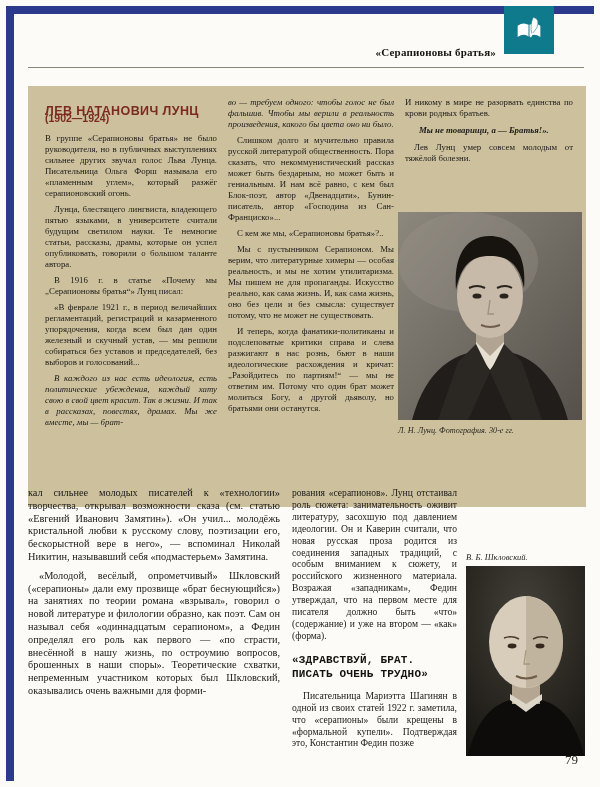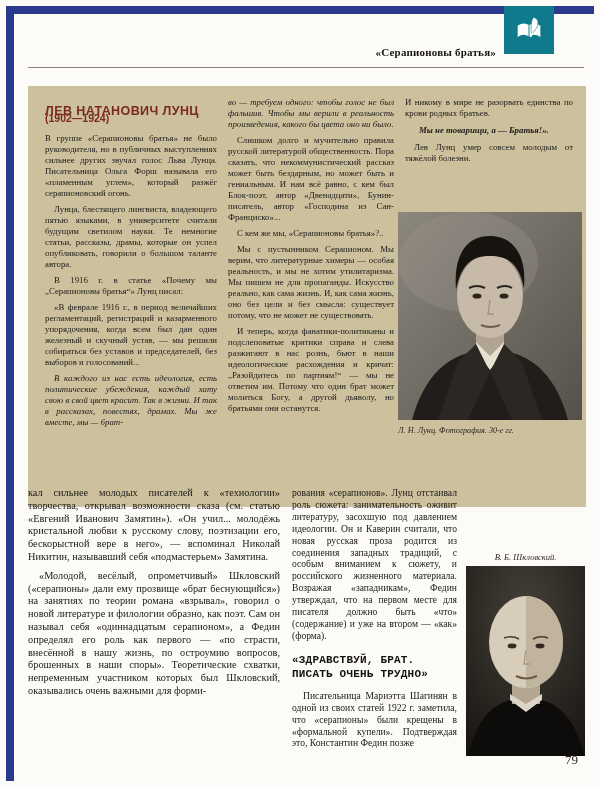--- a/index.html
+++ b/index.html
@@ -61,21 +61,21 @@
   .lc2 { left: 292px; top: 487px; width: 165px; font-size: 9.6px;  line-height: 11.9px; }
   .section-heading {
     font-family: Liberation Mono, monospace;
     font-weight: bold; font-size: 11px; line-height: 14px;
     margin: 11px 0 9px 0; color: #141210;
     white-space: pre-line; text-align: left; letter-spacing: 0.2px;
   }
 
   .sidebar-caption {
     position: absolute; left: 466px; top: 552px; width: 119px;
-    text-align: center; font-size: 8.5px; font-style: italic; color: #2a2620;
+    font-size: 8.5px; font-style: italic; color: #2a2620;
   }
   .photo-shk { position: absolute; left: 466px; top: 566px; width: 119px; height: 190px; margin: 0; }
   .photo-shk svg { display: block; width: 100%; height: 100%; }
 
   .page-num { position: absolute; right: 22px; top: 752px; font-size: 13px; color: #2a2722; }
 </style>
 </head>
 <body>
 
 <div class="page">
@@ -96,21 +96,21 @@
   <div class="head-rule"></div>
 
   <section class="feature">
     <h1 class="feature-title">ЛЕВ НАТАНОВИЧ ЛУНЦ</h1>
     <div class="feature-years">(1902—1924)</div>
 
     <div class="fcol fc1">
       <p class="noind">В группе «Серапионовы братья» не было руководителя, но в публичных выступлениях сильнее других звучал голос Льва Лунца. Писательница Ольга Форш называла его «пламенным углем», который разжёг серапионовский огонь.</p>
       <p>Лунца, блестящего лингвиста, владеющего пятью языками, в университете считали будущим светилом науки. Те немногие статьи, рассказы, драмы, которые он успел опубликовать, говорили о большом таланте автора.</p>
       <p>В 1916 г. в статье «Почему мы „Серапионовы братья“» Лунц писал:</p>
-      <p>«В феврале 1916 г., в период величайших регламентаций, регистраций и казарменного упорядочения, когда всем был дан один железный и скучный устав, — мы решили собираться без уставов и председателей, без выборов и голосований...</p>
+      <p>«В феврале 1921 г., в период величайших регламентаций, регистраций и казарменного упорядочения, когда всем был дан один железный и скучный устав, — мы решили собираться без уставов и председателей, без выборов и голосований...</p>
       <p class="ital">В каждого из нас есть идеология, есть политические убеждения, каждый хату свою в свой цвет красит. Так в жизни. И так в рассказах, повестях, драмах. Мы же вместе, мы — брат-</p>
     </div>
 
     <div class="fcol fc2">
       <p class="noind ital">во — требуем одного: чтобы голос не был фальшив. Чтобы мы верили в реальность произведения, какого бы цвета оно ни было.</p>
       <p>Слишком долго и мучительно правила русской литературой общественность. Пора сказать, что некоммунистический рассказ может быть бездарным, но может быть и гениальным. И нам всё равно, с кем был Блок-поэт, автор «Двенадцати», Бунин-писатель, автор «Господина из Сан-Франциско»...</p>
       <p>С кем же мы, «Серапионовы братья»?..</p>
       <p>Мы с пустынником Серапионом. Мы верим, что литературные химеры — особая реальность, и мы не хотим утилитаризма. Мы пишем не для пропаганды. Искусство реально, как сама жизнь. И, как сама жизнь, оно без цели и без смысла: существует потому, что не может не существовать.</p>
       <p>И теперь, когда фанатики-политиканы и подслеповатые критики справа и слева разжигают в нас рознь, бьют в наши идеологические расхождения и кричат: „Разойдитесь по партиям!“ — мы не ответим им. Потому что один брат может молиться Богу, а другой дьяволу, но братьями они останутся.</p>
     </div>

